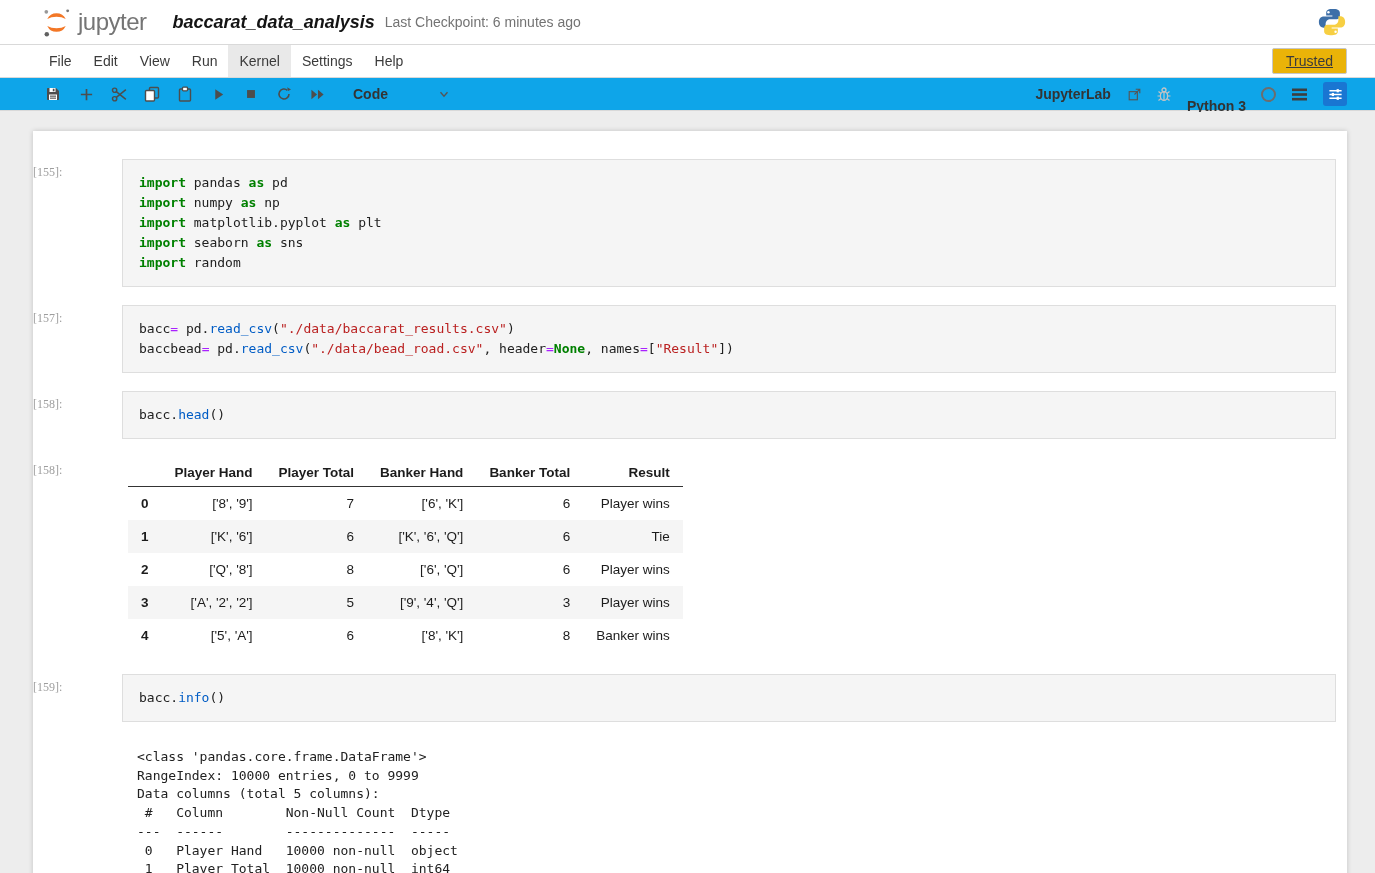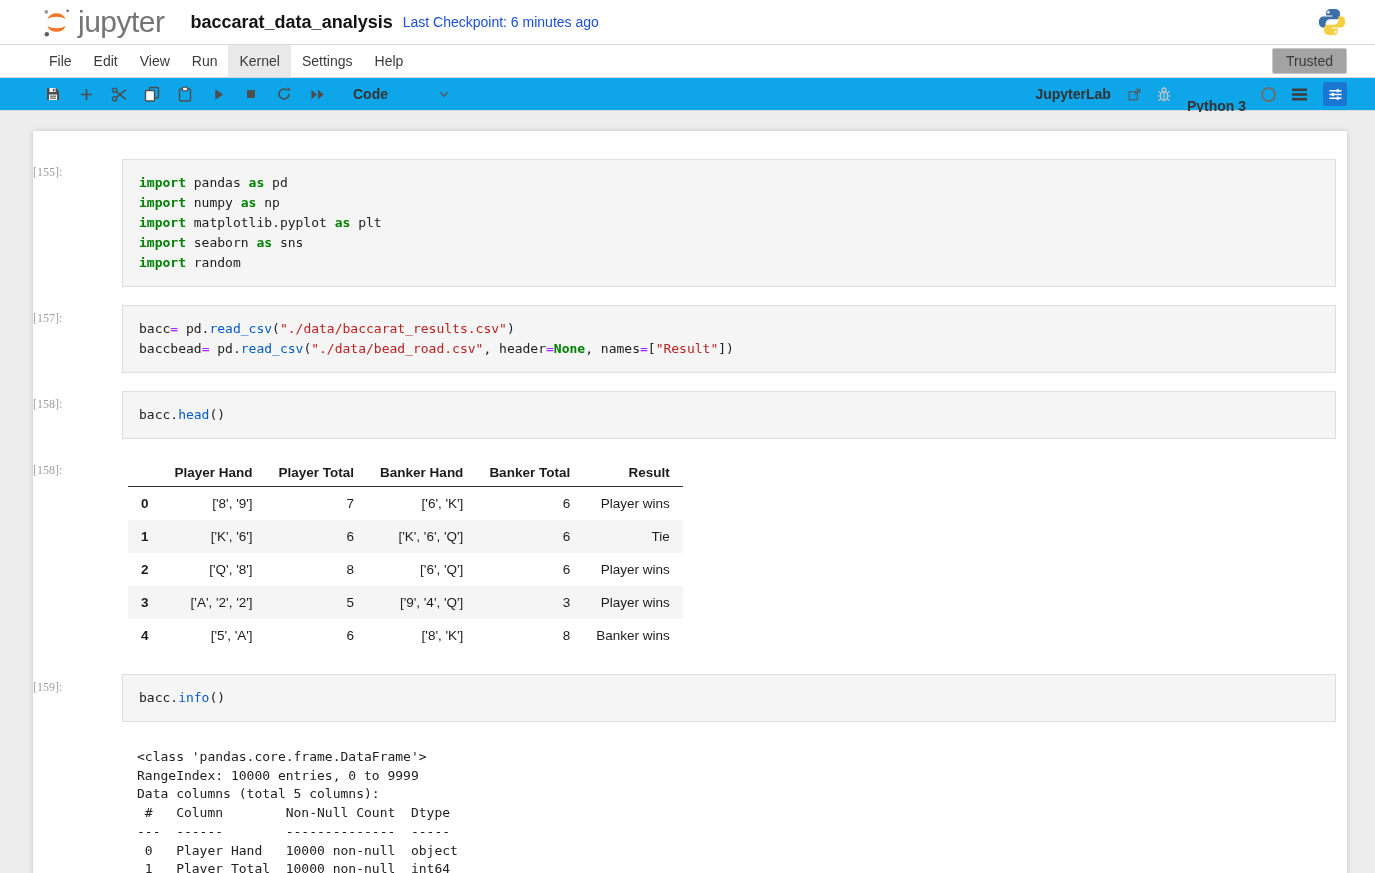--- a/index.html
+++ b/index.html
@@ -3,34 +3,34 @@
 <meta charset="utf-8">
 <style>
   * { box-sizing: border-box; }
   html,body { margin:0; padding:0; width:1375px; height:873px; overflow:hidden;
     background:#ededed; font-family:"Liberation Sans", sans-serif; }
 
   
   .topbar { height:45px; background:#fff; border-bottom:1px solid #d9d9d9;
     display:flex; align-items:center; padding:0 28px 0 40px; }
   .logo { display:flex; align-items:center; margin-right:26px; cursor:pointer; }
-  .logo-text { font-size:30px; color:#757575; margin-left:5px; letter-spacing:-0.5px; }
-  .nb-title { font-size:18px; font-weight:700; color:#141414; margin-right:10px; cursor:text; }
-  .checkpoint { font-size:14px; color:#1d4ed8; }
+  .logo-text { font-size:24px; color:#757575; margin-left:5px; letter-spacing:-0.5px; }
+  .nb-title { font-size:18px; font-weight:700; color:#141414; margin-right:10px; cursor:text;font-style:italic; }
+  .checkpoint { font-size:14px; color:#737373; }
   .python-logo { margin-left:auto; display:flex; }
 
   
   .menubar { height:33px; background:#fff; border-bottom:1px solid #d9d9d9;
     display:flex; align-items:center; padding:0 28px 0 38px; }
   .menu-items { display:flex; align-items:stretch; height:100%; }
   .menu-item { font-size:14px; color:#3b3b3b; padding:0 11px; display:flex;
     align-items:center; cursor:pointer; }
   .menu-item.active { background:#e9e9e9; }
-  .trusted { margin-left:auto; font-size:14px; color:#3b3b3b; background:#a3a3a3;
-    border:1px solid #c7c7c7; border-radius:2px; padding:4px 13px; cursor:pointer; }
+  .trusted { margin-left:auto; font-size:14px; color:#3b3b3b; background:#eab308;
+    border:1px solid #c7c7c7; border-radius:2px; padding:4px 13px; cursor:pointer;text-decoration:underline; }
 
   
   .toolbar { height:33px; background:#0ea5e9; border-bottom:1px solid #d9d9d9;
     display:flex; align-items:center; padding:0 28px 0 38px;font-weight:bold; }
   .tbtn { width:30px; height:26px; display:flex; align-items:center; justify-content:center;
     background:none; border:none; padding:0; margin-right:3px; cursor:pointer; }
   .tbtn svg { display:block; }
   .celltype { display:flex; align-items:center; justify-content:space-between;
     width:98px; margin-left:18px; font-size:14px; color:#333; cursor:pointer; }
   .tb-right { margin-left:auto; display:flex; align-items:center; gap:15px; }

